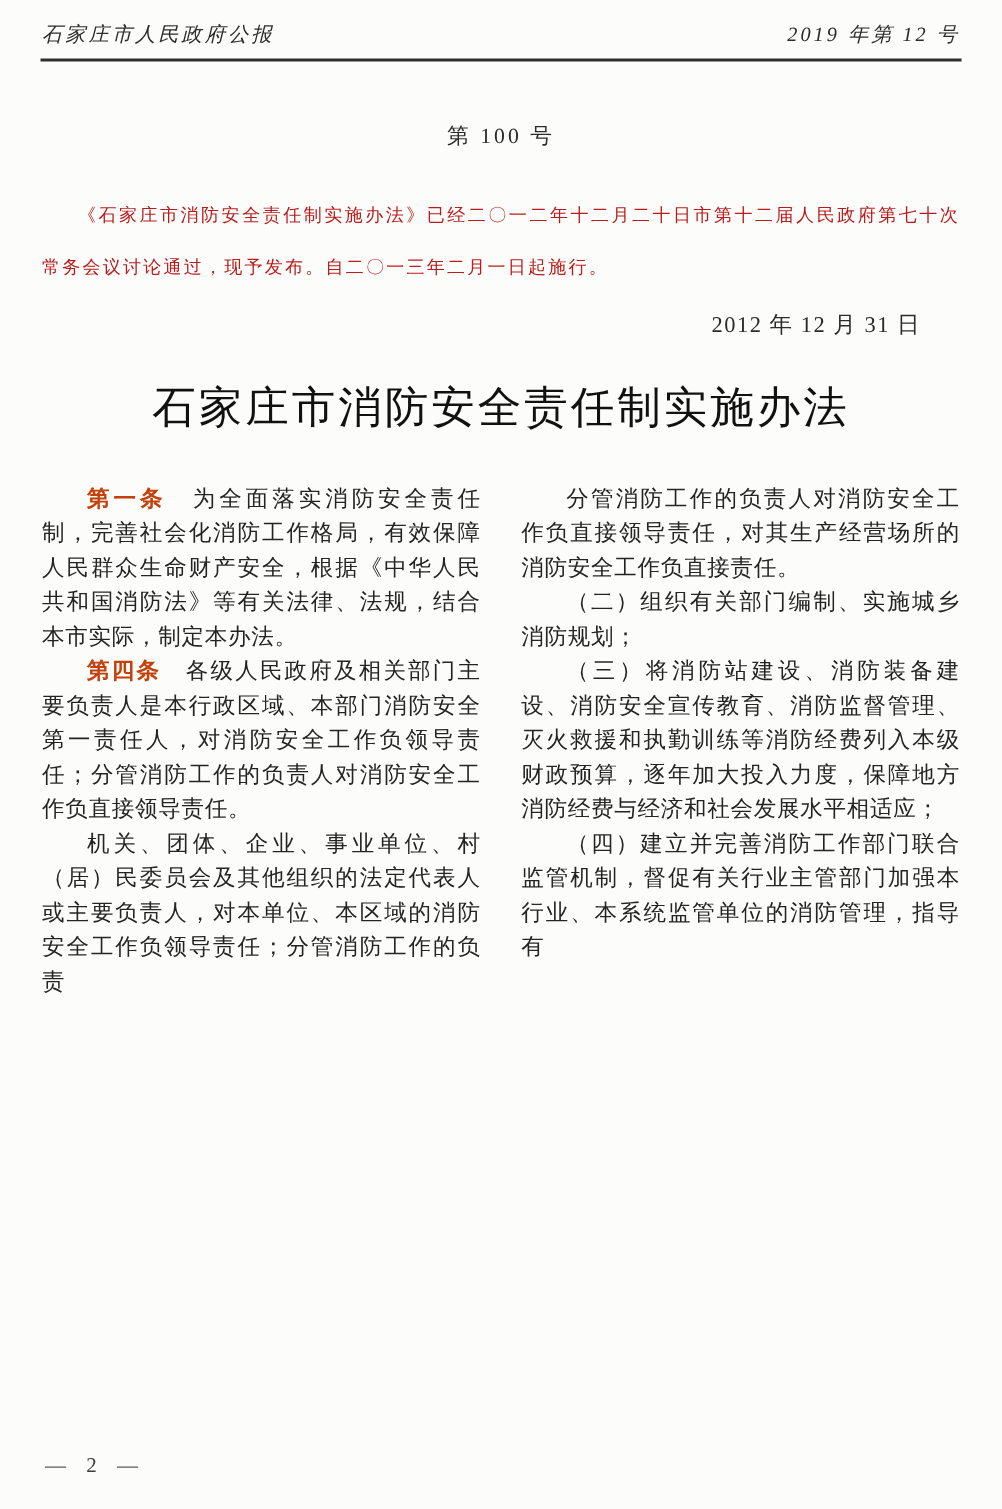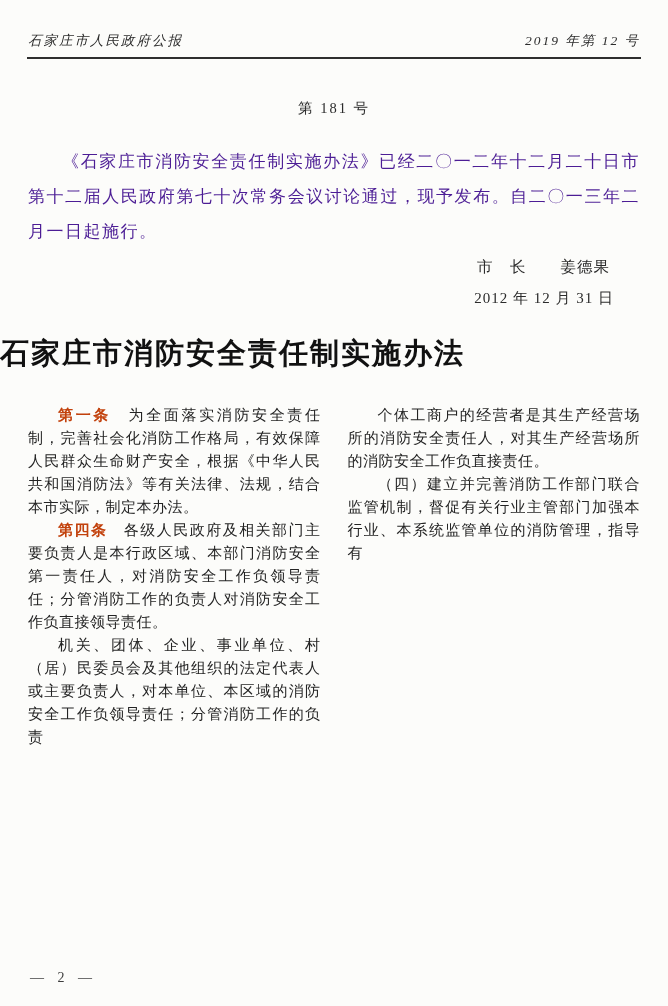--- a/index.html
+++ b/index.html
@@ -11,21 +11,21 @@
     background: #fcfcfa;
     font-family: "Liberation Serif", "DejaVu Serif", serif;
     color: #1f1f1f;
     box-sizing: border-box;
     overflow: hidden;
   }
   .page-header {
     display: flex;
     justify-content: space-between;
     align-items: flex-end;
-    padding: 32px 28px 7px 28px;
+    padding: 14px 28px 7px 28px;
     font-size: 13.5px;
     font-style: italic;
     color: #2b2b2b;
     letter-spacing: 2px;
   }
   .header-rule {
     margin: 0 27px;
     height: 0;
     border-top: 2px solid #2e2e2e;
   }
@@ -39,47 +39,47 @@
   }
   .decree-number {
     margin-top: 40px;
     text-align: center;
     font-size: 14.5px;
     letter-spacing: 2px;
     color: #2b2b2b;
   }
   .decree-body {
     margin: 26px 28px 0 28px;
-    font-size: 17px;
+    font-size: 12px;
     line-height: 35px;
     text-indent: 2em;
     text-align: justify;
     letter-spacing: 1.5px;
-    color: #4c1d95;
+    color: #b91c1c;
   }
   .signature {
     margin: 8px 58px 0 0;
     text-align: right;
     font-size: 15.5px;
     letter-spacing: 1px;
     color: #2b2b2b;
   }
   .signature .sig-name { margin-left: 2.2em; }
   .decree-date {
     margin: 11px 54px 12px 0;
     text-align: right;
     font-size: 15px;
     letter-spacing: 1px;
     color: #2b2b2b;
   }
   .regulation-title {
     margin: 26px 0 0 0;
-    text-align: left;
+    text-align: center;
     font-size: 29px;
-    font-weight: bold;
+    font-weight: normal;
     letter-spacing: 2px;
     color: #111;
   }
   .body-columns {
     display: flex;
     gap: 27px;
     margin: 30px 28px 0 28px;
   }
   .col { width: 293px; }
   .body-para {
@@ -107,39 +107,38 @@
 
 <div class="page">
 
   <div class="page-header">
     <span>石家庄市人民政府公报</span>
     <span>2019 年第 12 号</span>
   </div>
   <div class="header-rule"></div>
 
 
-  <div class="decree-number">第 181 号</div>
+  <div class="decree-number">第 100 号</div>
 
   <p class="decree-body">《石家庄市消防安全责任制实施办法》已经二〇一二年十二月二十日市第十二届人民政府第七十次常务会议讨论通过，现予发布。自二〇一三年二月一日起施行。</p>
 
-  <div class="signature">
-    <span>市　长</span><span class="sig-name">姜德果</span>
-  </div>
   <div class="decree-date">2012 年 12 月 31 日</div>
 
   <h2 class="regulation-title">石家庄市消防安全责任制实施办法</h2>
 
   <div class="body-columns">
     <div class="col" id="col-0">
         <p class="body-para"><b>第一条</b>　为全面落实消防安全责任制，完善社会化消防工作格局，有效保障人民群众生命财产安全，根据《中华人民共和国消防法》等有关法律、法规，结合本市实际，制定本办法。</p>
         <p class="body-para"><b>第四条</b>　各级人民政府及相关部门主要负责人是本行政区域、本部门消防安全第一责任人，对消防安全工作负领导责任；分管消防工作的负责人对消防安全工作负直接领导责任。</p>
         <p class="body-para">机关、团体、企业、事业单位、村（居）民委员会及其他组织的法定代表人或主要负责人，对本单位、本区域的消防安全工作负领导责任；分管消防工作的负责</p>
       </div>
     <div class="col" id="col-1">
-        <p class="body-para">个体工商户的经营者是其生产经营场所的消防安全责任人，对其生产经营场所的消防安全工作负直接责任。</p>
+        <p class="body-para">分管消防工作的负责人对消防安全工作负直接领导责任，对其生产经营场所的消防安全工作负直接责任。</p>
+        <p class="body-para">（二）组织有关部门编制、实施城乡消防规划；</p>
+        <p class="body-para">（三）将消防站建设、消防装备建设、消防安全宣传教育、消防监督管理、灭火救援和执勤训练等消防经费列入本级财政预算，逐年加大投入力度，保障地方消防经费与经济和社会发展水平相适应；</p>
         <p class="body-para">（四）建立并完善消防工作部门联合监管机制，督促有关行业主管部门加强本行业、本系统监管单位的消防管理，指导有</p>
       </div>
   </div>
 
   <div class="page-footer">
     <span>— 2 —</span>
   </div>
 
 </div>
 

